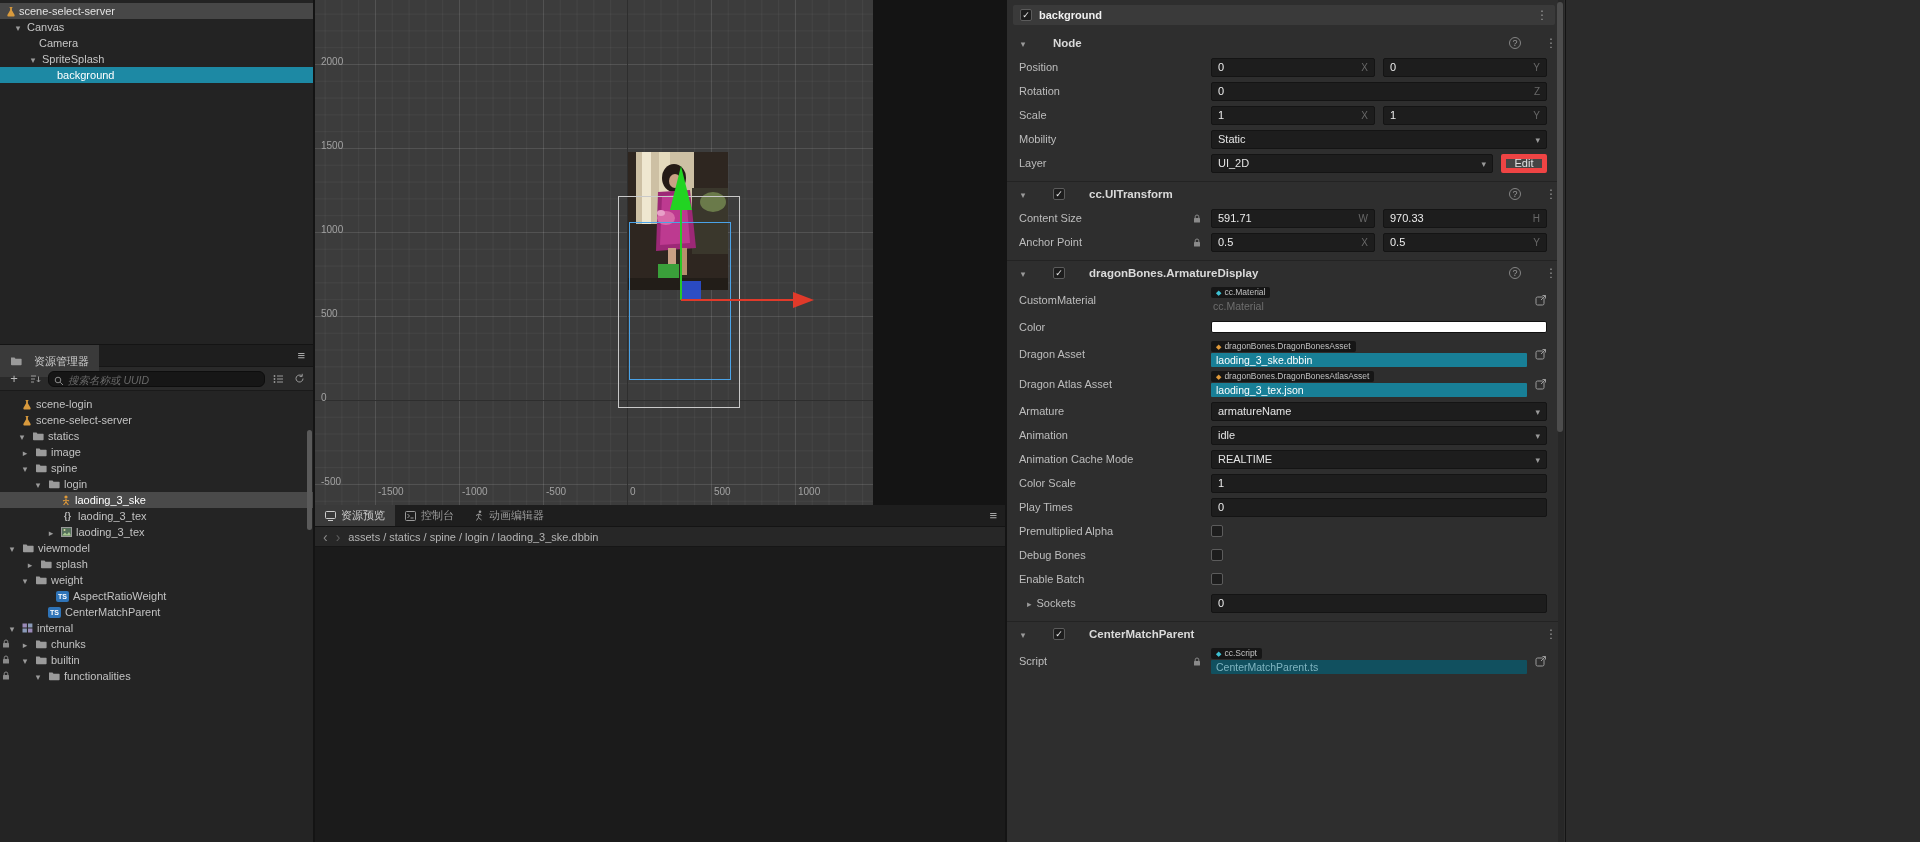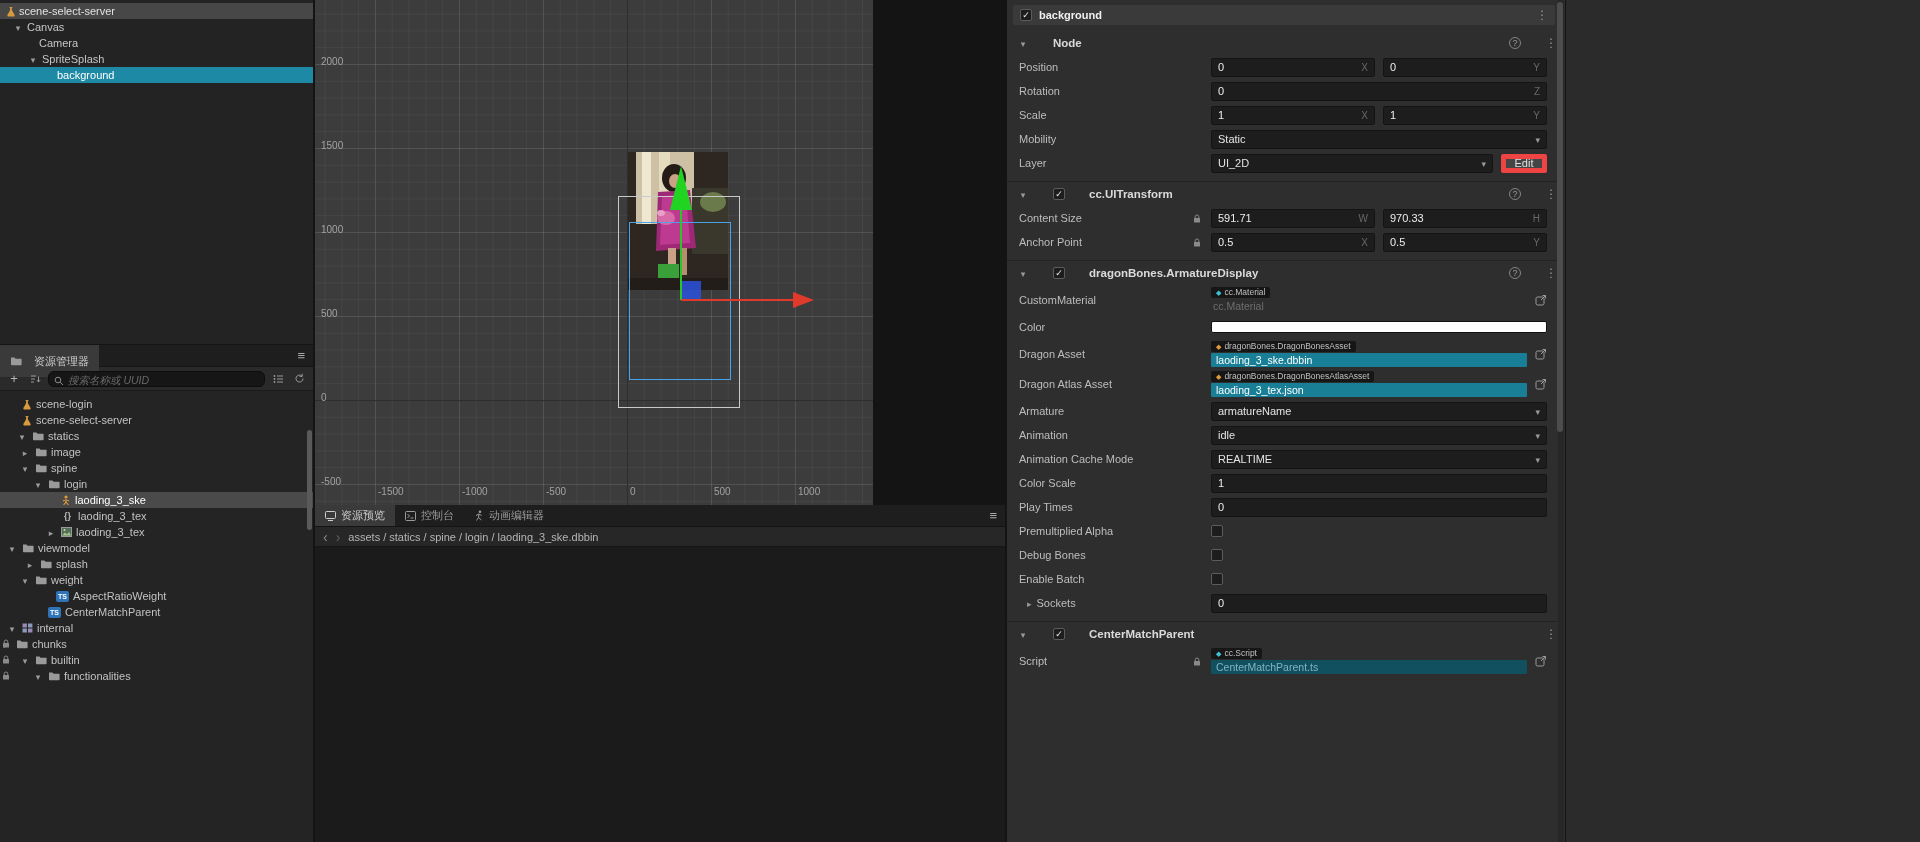--- a/index.html
+++ b/index.html
@@ -324,21 +324,21 @@
         <span class="icon">
           <svg width="11" height="10">
               <rect x="0.5" y="0.5" width="4.4" height="4" fill="#9a8ab8"></rect>
               <rect x="6" y="0.5" width="4.4" height="4" fill="#8a9ab8"></rect>
               <rect x="0.5" y="5.5" width="4.4" height="4" fill="#8a9ab8"></rect>
               <rect x="6" y="5.5" width="4.4" height="4" fill="#9a8ab8"></rect>
             </svg>
         </span>
         <span>internal</span>
       </div>
-      <div class="arow" style="">
+      <div class="arow" style="padding-left:19px">
         <span class="alock">
             <svg width="8" height="9">
               <rect x="1" y="4" width="6" height="4.5" rx="0.5" fill="#8a8a8a"></rect>
               <path d="M2.2 4 V2.8 a1.8 1.8 0 0 1 3.6 0 V4" stroke="#8a8a8a" fill="none"></path>
             </svg>
           </span>
         <span class="chev i-chevr"></span>
         <span class="icon">
             <svg width="12" height="10" viewBox="0 0 12 10">
               <path d="M1 1.5 h3.5 l1 1.2 H11 a0.6 0.6 0 0 1 .6 .6 v5.2 a0.8 0.8 0 0 1 -.8 .8 H1.8 a0.8 0.8 0 0 1 -.8 -.8 z" fill="#9a9a9a"></path>

